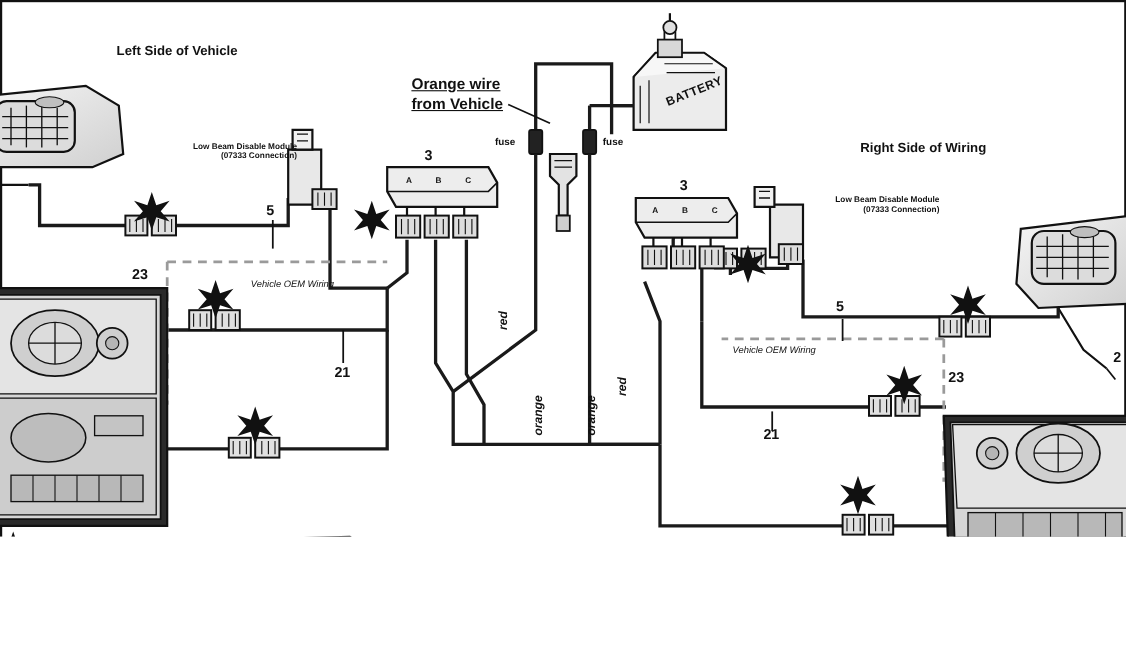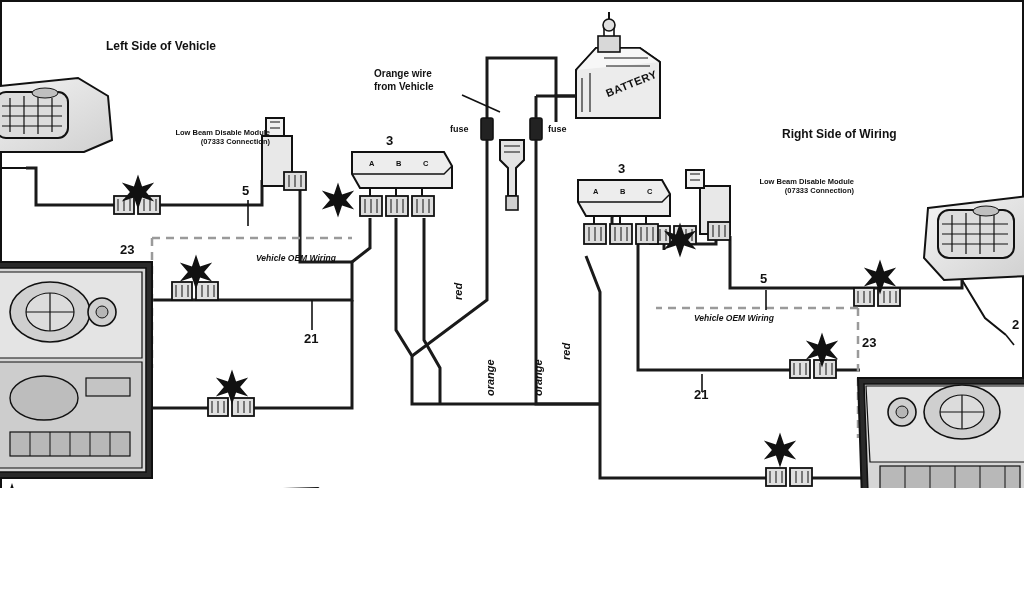--- a/index.html
+++ b/index.html
@@ -36,21 +36,21 @@
   .lbl.num { font-size: 13px; }
   .lbl.side { font-size: 12px; }
   .lbl.front { font-size: 17px; }
   .lbl.note { font-size: 14px; line-height: 1.35; }
   .lbl.vert {
     transform: rotate(-90deg);
     transform-origin: left top;
     font-style: italic;
     font-size: 11px;
   }
-  .lbl.oem { font-size: 8.5px; font-style: italic; font-weight: bold; margin-left: 28px; }
+  .lbl.oem { font-size: 8.5px; font-style: italic; font-weight: normal; }
   .center { text-align: right; }
 </style>
 </head>
 <body>
 
 <div id="page">
 
   <svg class="frame" viewBox="0 0 1024 600" width="1024" height="600">
     <defs>
       <linearGradient id="lampGrad" x1="0" y1="0" x2="0" y2="1">
@@ -357,21 +357,21 @@
     <path d="M312,300 L312,330" fill="none" stroke="#111" stroke-width="1.6"></path>
     <path d="M766,290 L766,310" fill="none" stroke="#111" stroke-width="1.6"></path>
     <path d="M702,374 L702,392" fill="none" stroke="#111" stroke-width="1.6"></path>
   </svg>
 
   <div class="lbl side" style="left:106px; top:40px;">Left Side of Vehicle</div>
   <div class="lbl side" style="left:782px; top:128px;">Right Side of Wiring</div>
 
   <div class="lbl" style="left:604px; top:88px; font-size:11px; letter-spacing:0.5px; transform:rotate(-22deg); transform-origin:left top;">BATTERY</div>
 
-  <div class="lbl note" style="left:374px; top:68px; font-size:10px; font-weight:bold; line-height:1.25;">
+  <div class="lbl note" style="left:374px; top:68px; font-size:14px; font-weight:bold; line-height:1.25;text-decoration:underline;">
     <span>Orange wire</span><br>
     <span>from Vehicle</span>
   </div>
 
   <div class="lbl small" style="left:450px; top:124px;">fuse</div>
   <div class="lbl small" style="left:548px; top:124px;">fuse</div>
 
   <div class="lbl tiny center" style="left:152px; top:129px; width:118px;">
     <span>Low Beam Disable Module</span><br>
     <span>(07333 Connection)</span>

